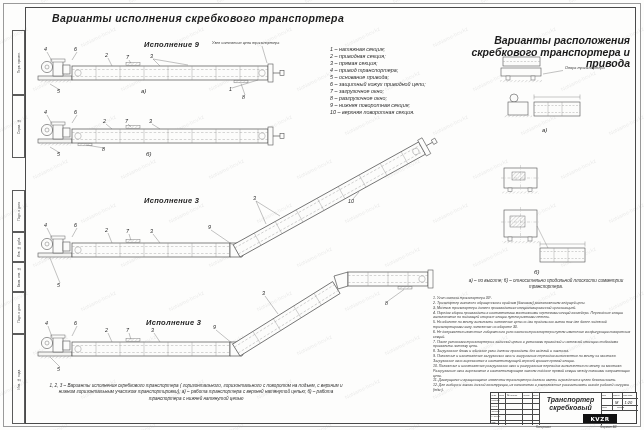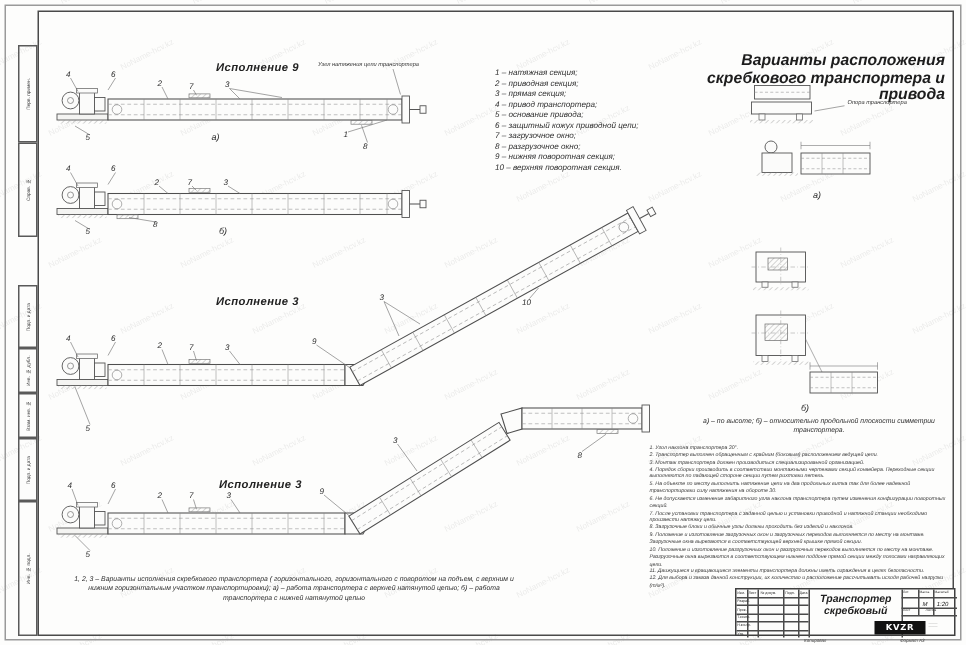--- a/index.html
+++ b/index.html
@@ -143,20 +143,21 @@
   <div class="margin-box" style="top:262px;height:30px;">
       <span>Взам. инв. №</span>
     </div>
   <div class="margin-box" style="top:292px;height:42px;">
       <span>Подп. и дата</span>
     </div>
   <div class="margin-box" style="top:334px;height:90px;">
       <span>Инв. № подл.</span>
     </div>
 
+  <div class="abs big-title" style="left:52px;top:12px;">Варианты исполнения скребкового транспортера</div>
   <div class="abs right-title" style="left:448px;top:8px;width:182px;">Варианты расположения скребкового транспортера и привода</div>
 
   <div class="abs exec-title" style="left:144px;top:40px;">Исполнение  9</div>
   <div class="abs small-label" style="left:212px;top:41px;">Узел натяжения цепи транспортера</div>
   <div class="abs exec-title" style="left:144px;top:196px;">Исполнение  3</div>
   <div class="abs exec-title" style="left:146px;top:306px;margin-top:12px;">Исполнение  3</div>
   <div class="abs small-label" style="left:565px;top:66px;">Опора транспортера</div>
 
   <div class="abs legend" style="left:330px;top:46px;">
     <div>1 –  натяжная секция;</div>

